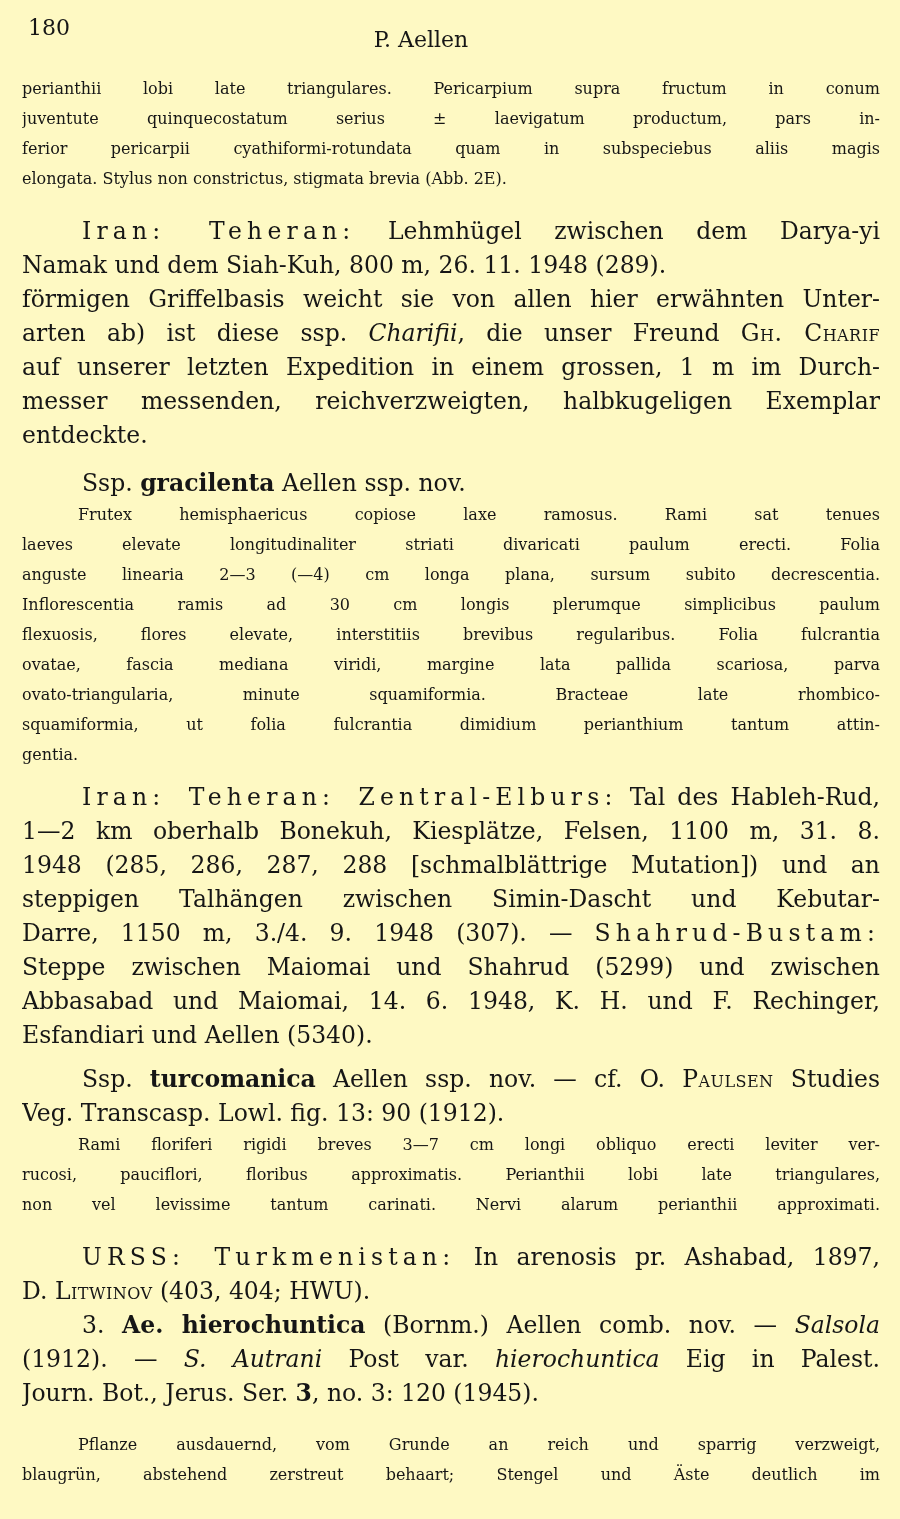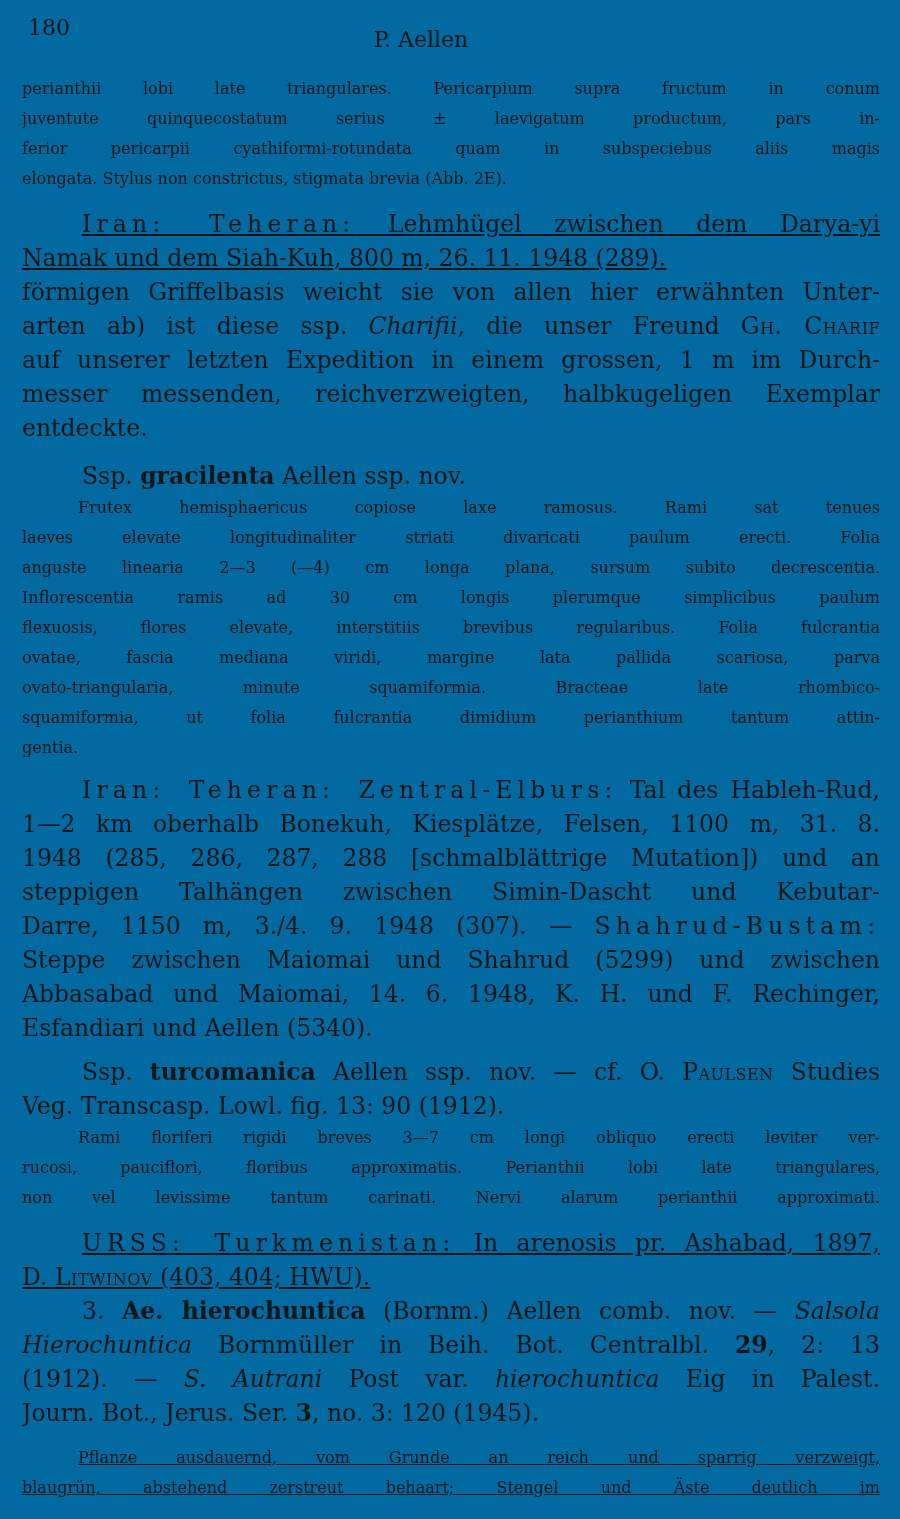--- a/index.html
+++ b/index.html
@@ -6,21 +6,21 @@
   html, body {
     margin: 0;
     padding: 0;
     background: #e8e8e6;
   }
   .page {
     position: relative;
     width: 900px;
     height: 1519px;
     margin: 0 auto;
-    background: #0369a1;
+    background: #fef9c3;
     color: #161616;
     font-family: "DejaVu Serif", "Liberation Serif", serif;
     overflow: hidden;
     box-sizing: border-box;
     padding: 14px 20px 0 22px;
   }
   
   .pagehead {
     position: relative;
     height: 30px;
@@ -40,21 +40,21 @@
     text-align: center;
   }
   
   .textblock {
     margin-top: 30px;
   }
   .para { margin: 0; }
   .size-main { font-size: 23.5px; line-height: 34px; }
   .size-small { font-size: 16px;  line-height: 30px; }
   .gap-none { margin-top: 0; }
-  .gap-xs   { margin-top: 13px; text-decoration: underline; }
+  .gap-xs   { margin-top: 20px; }
   .gap-sm   { margin-top: 10px; }
   .gap-md   { margin-top: 14px; }
   .gap-lg   { }
   .line {
     text-align: justify;
     overflow: hidden;
   }
   .line.just {
     text-align-last: justify;
     -moz-text-align-last: justify;
@@ -124,21 +124,20 @@
         <div class="line just indent">Rami floriferi rigidi breves 3—7 cm longi obliquo erecti leviter ver-</div>
         <div class="line just">rucosi, pauciflori, floribus approximatis. Perianthii lobi late triangulares,</div>
         <div class="line just">non vel levissime tantum carinati. Nervi alarum perianthii approximati.</div>
       </div>
       <div class="para size-main gap-xs">
         <div class="line just indent"><span class="seg-ls">URSS: Turkmenistan:</span> In arenosis pr. Ashabad, 1897,</div>
         <div class="line">D. <span class="seg-sc">Litwinov</span> (403, 404; HWU).</div>
       </div>
       <div class="para size-main gap-lg">
         <div class="line just indent">3. <span class="seg-b">Ae. hierochuntica</span> (Bornm.) Aellen comb. nov. — <span class="seg-i">Salsola</span></div>
-        <div class="line just"><span class="seg-i">Hierochuntica</span> Bornmüller in Beih. Bot. Centralbl. <span class="seg-b">29</span>, 2: 13</div>
         <div class="line just">(1912). — <span class="seg-i">S. Autrani</span> Post var. <span class="seg-i">hierochuntica</span> Eig in Palest.</div>
         <div class="line">Journ. Bot., Jerus. Ser. <span class="seg-b">3</span>, no. 3: 120 (1945).</div>
       </div>
       <div class="para size-small gap-xs">
         <div class="line just indent">Pflanze ausdauernd, vom Grunde an reich und sparrig verzweigt,</div>
         <div class="line just">blaugrün, abstehend zerstreut behaart; Stengel und Äste deutlich im</div>
       </div>
     </div>
 </div>
 

